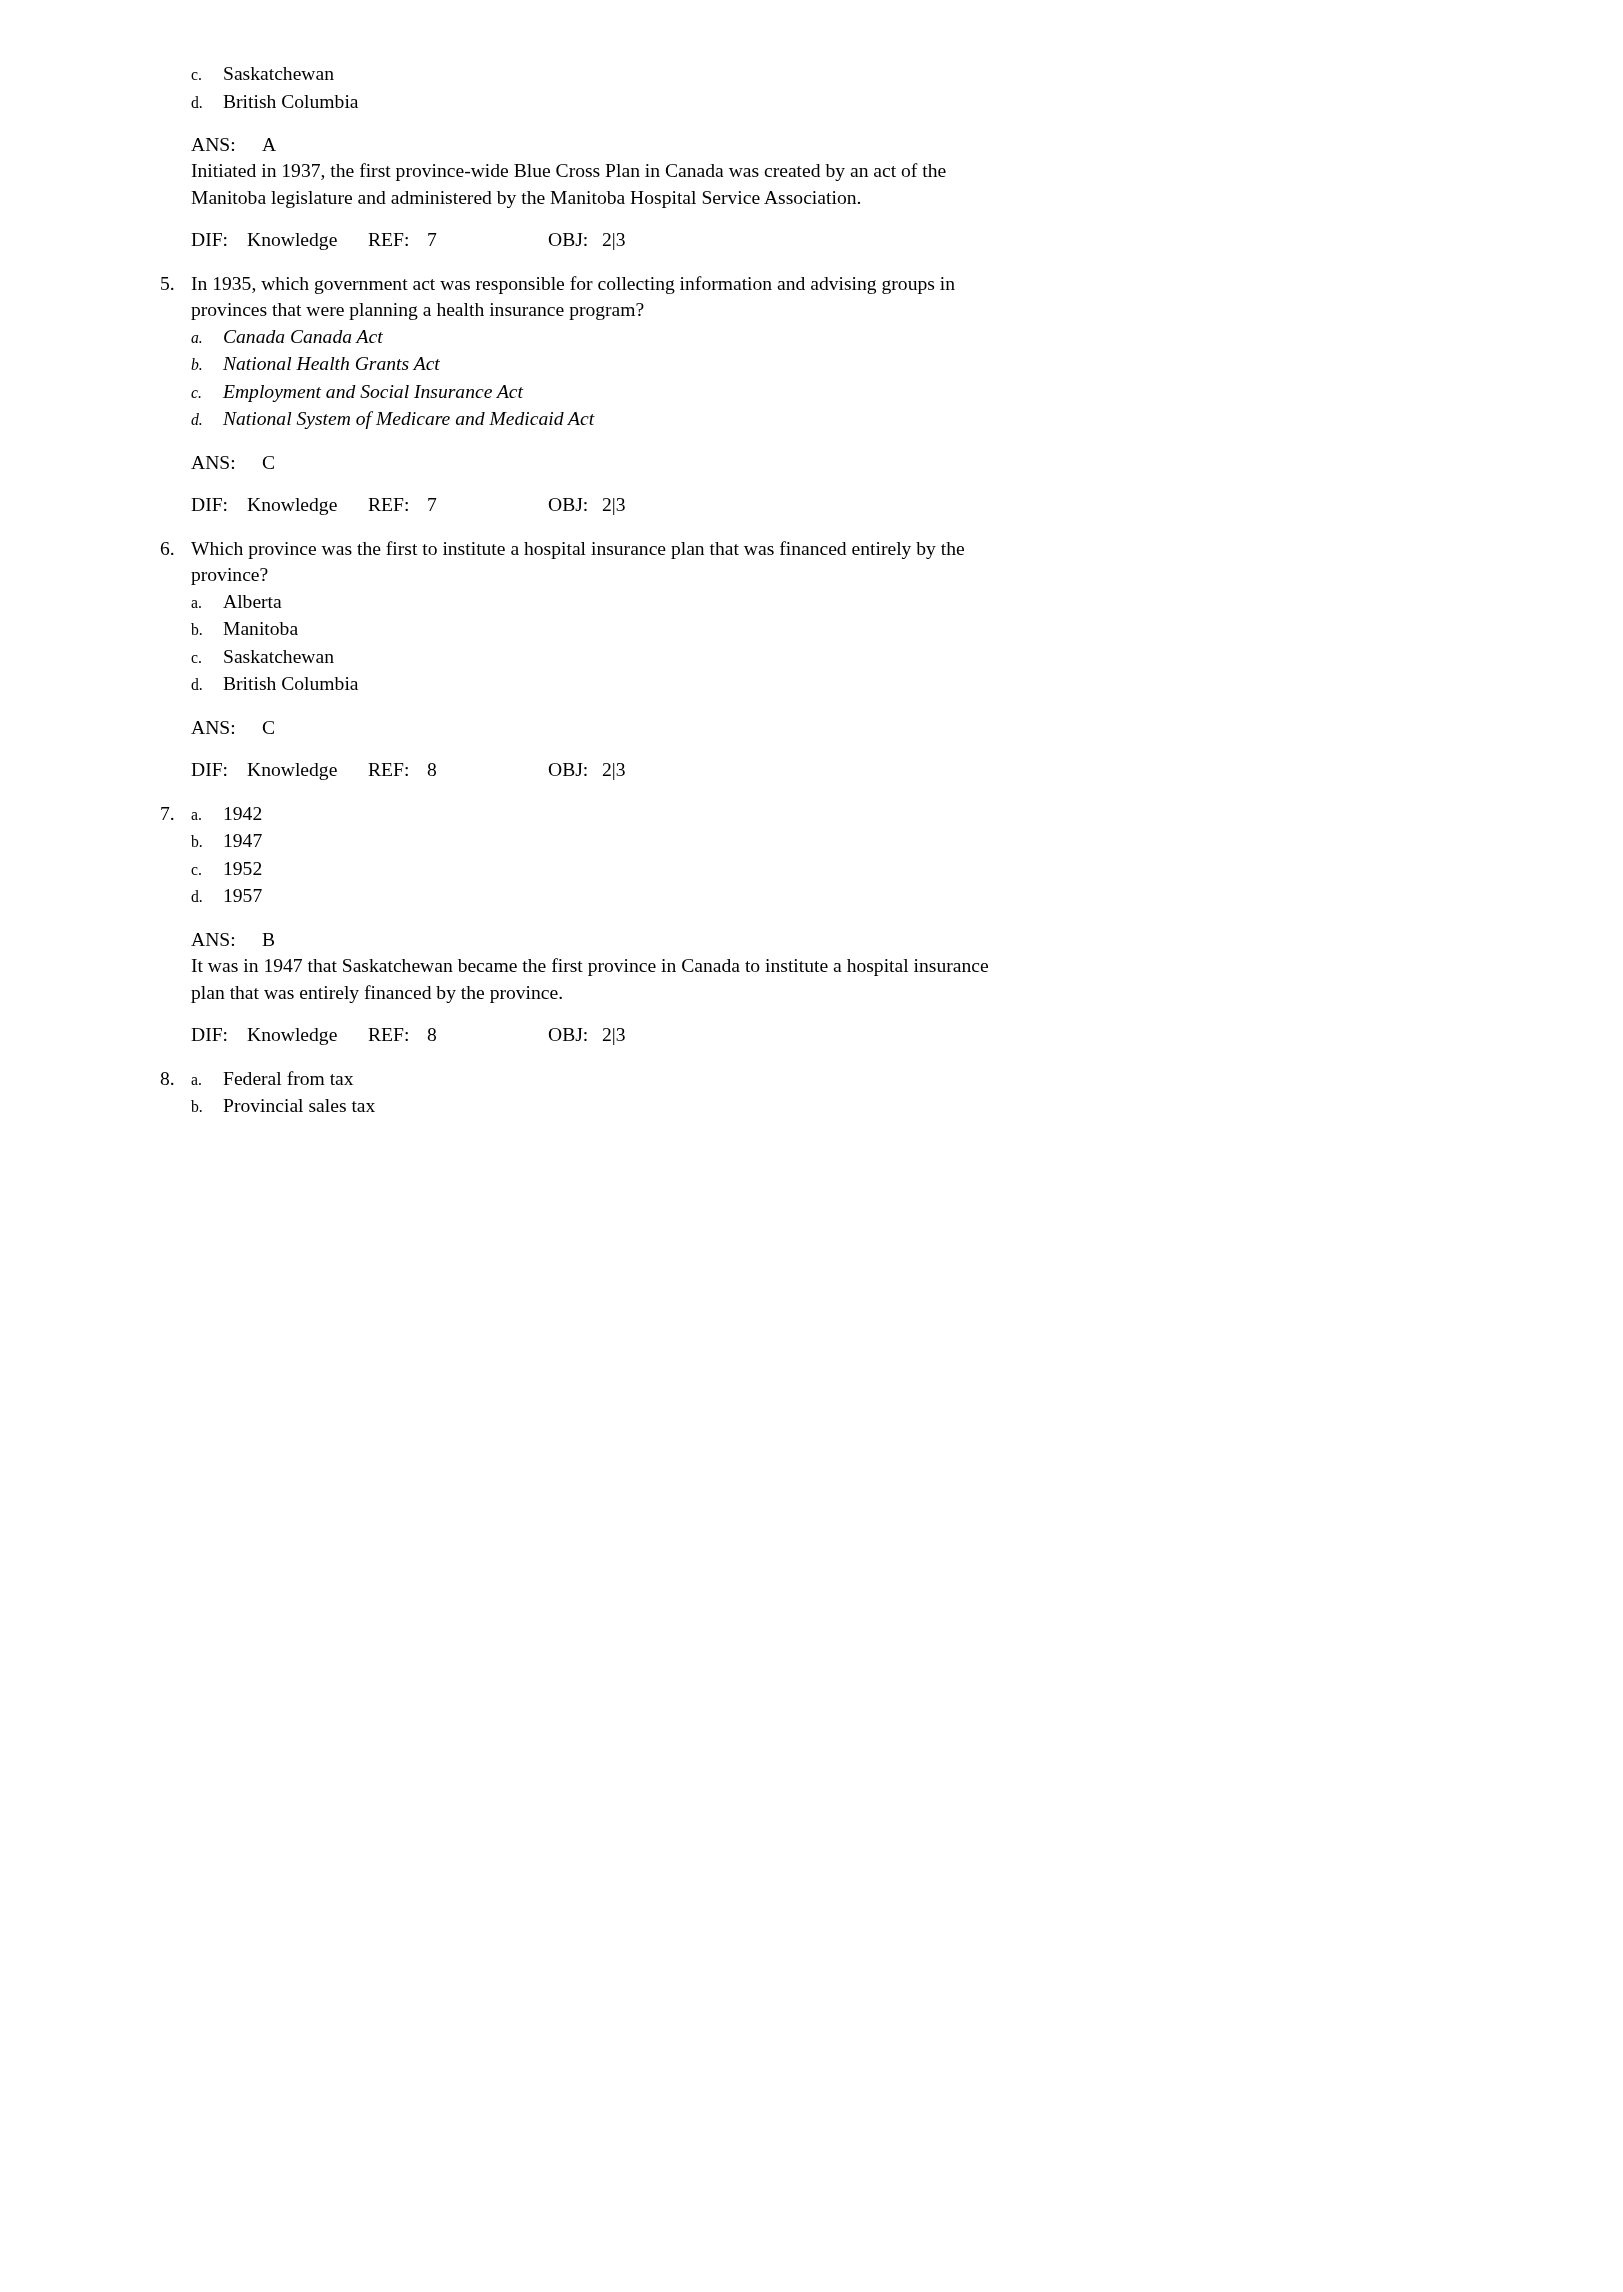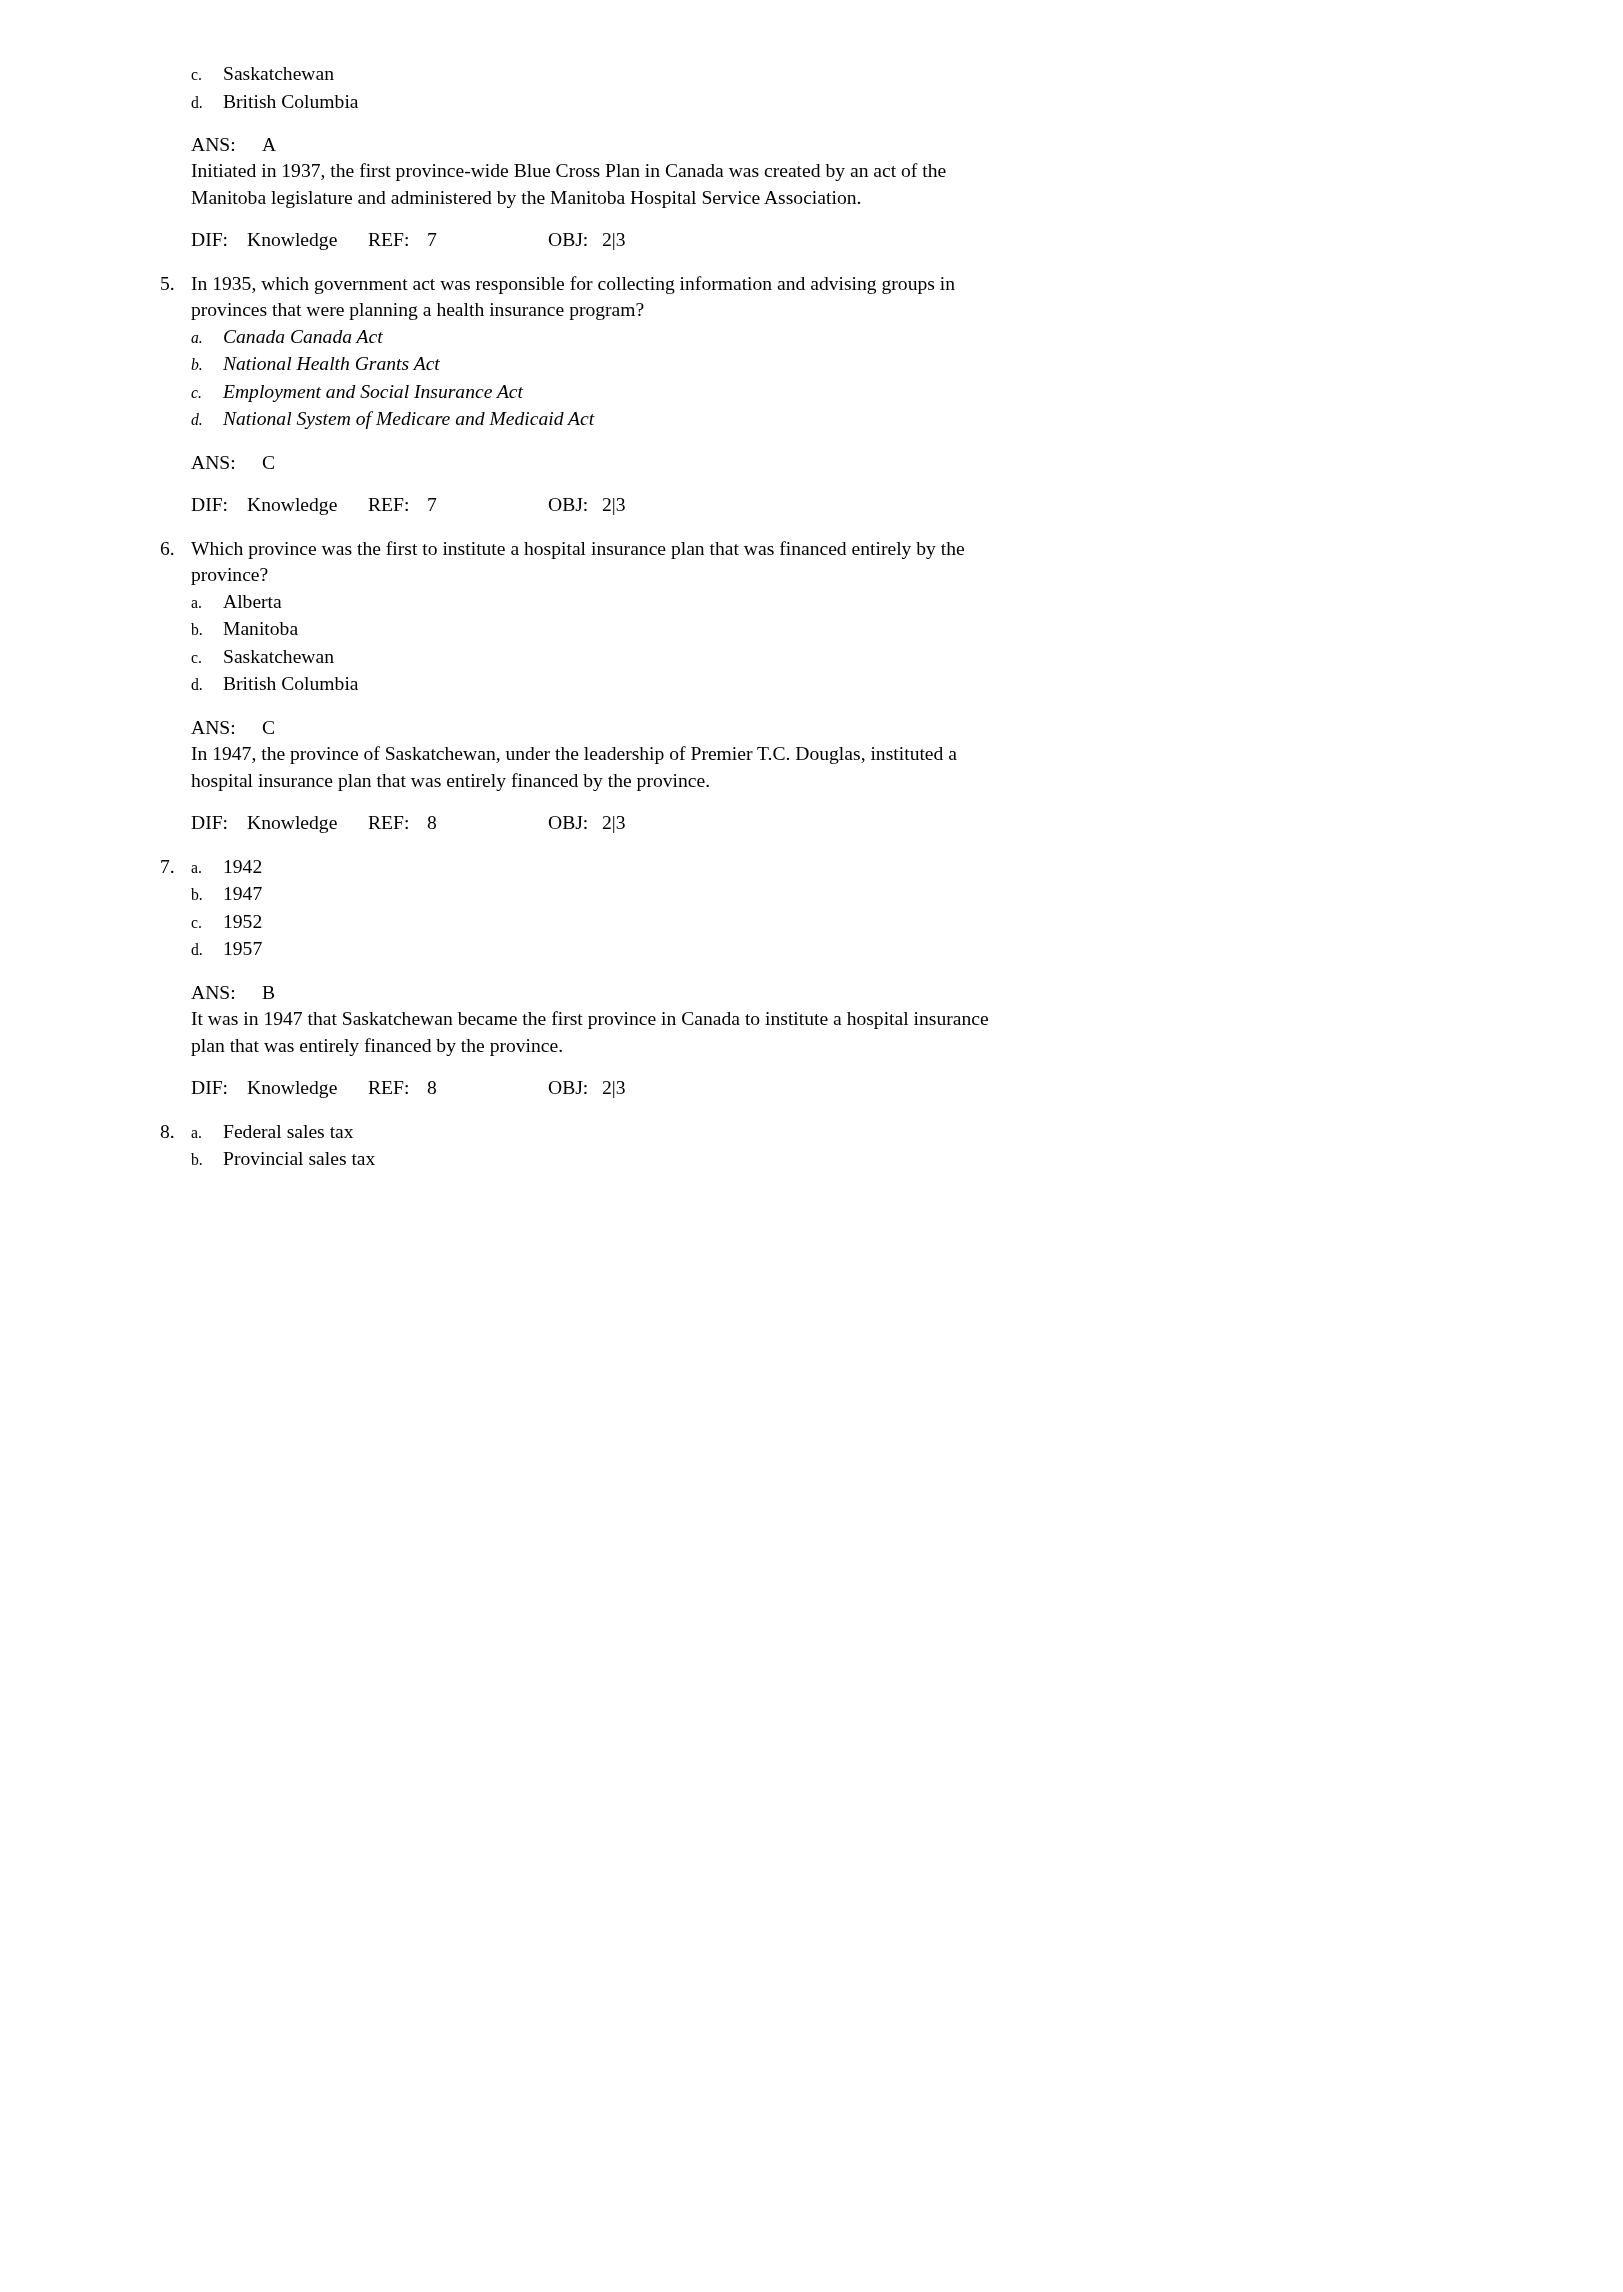--- a/index.html
+++ b/index.html
@@ -137,21 +137,20 @@
         <div class="option">
           <span class="opt-letter">d.</span>
           <span class="opt-text">British Columbia</span>
         </div>
       </div>
       <div class="ans-block">
         <div class="ans-line">
           <span class="ans-label">ANS:</span>
           <span class="ans-value">C</span>
         </div>
-        <div class="rationale"><span>In 1947, the province of Saskatchewan, under the leadership of Premier T.C. Douglas, instituted a hospital insurance plan that was entirely financed by the province.</span><span class="italic"></span><span></span></div>
       </div>
       <div class="dif-line">
         <span class="dif-label">DIF:</span>
         <span class="dif-value">Knowledge</span>
         <span class="ref-label">REF:</span>
         <span class="ref-value">8</span>
         <span class="obj-label">OBJ:</span>
         <span class="obj-value">2|3</span>
       </div>
     </div>
@@ -195,21 +194,21 @@
       </div>
     </div>
   </div>
 
   <div class="question">
     <span class="q-num">8.</span>
     <div class="q-body">
       <div class="options">
         <div class="option">
           <span class="opt-letter">a.</span>
-          <span class="opt-text">Federal sales tax</span>
+          <span class="opt-text">Federal from tax</span>
         </div>
         <div class="option">
           <span class="opt-letter">b.</span>
           <span class="opt-text">Provincial sales tax</span>
         </div>
       </div>
     </div>
   </div>
 
 </div>

